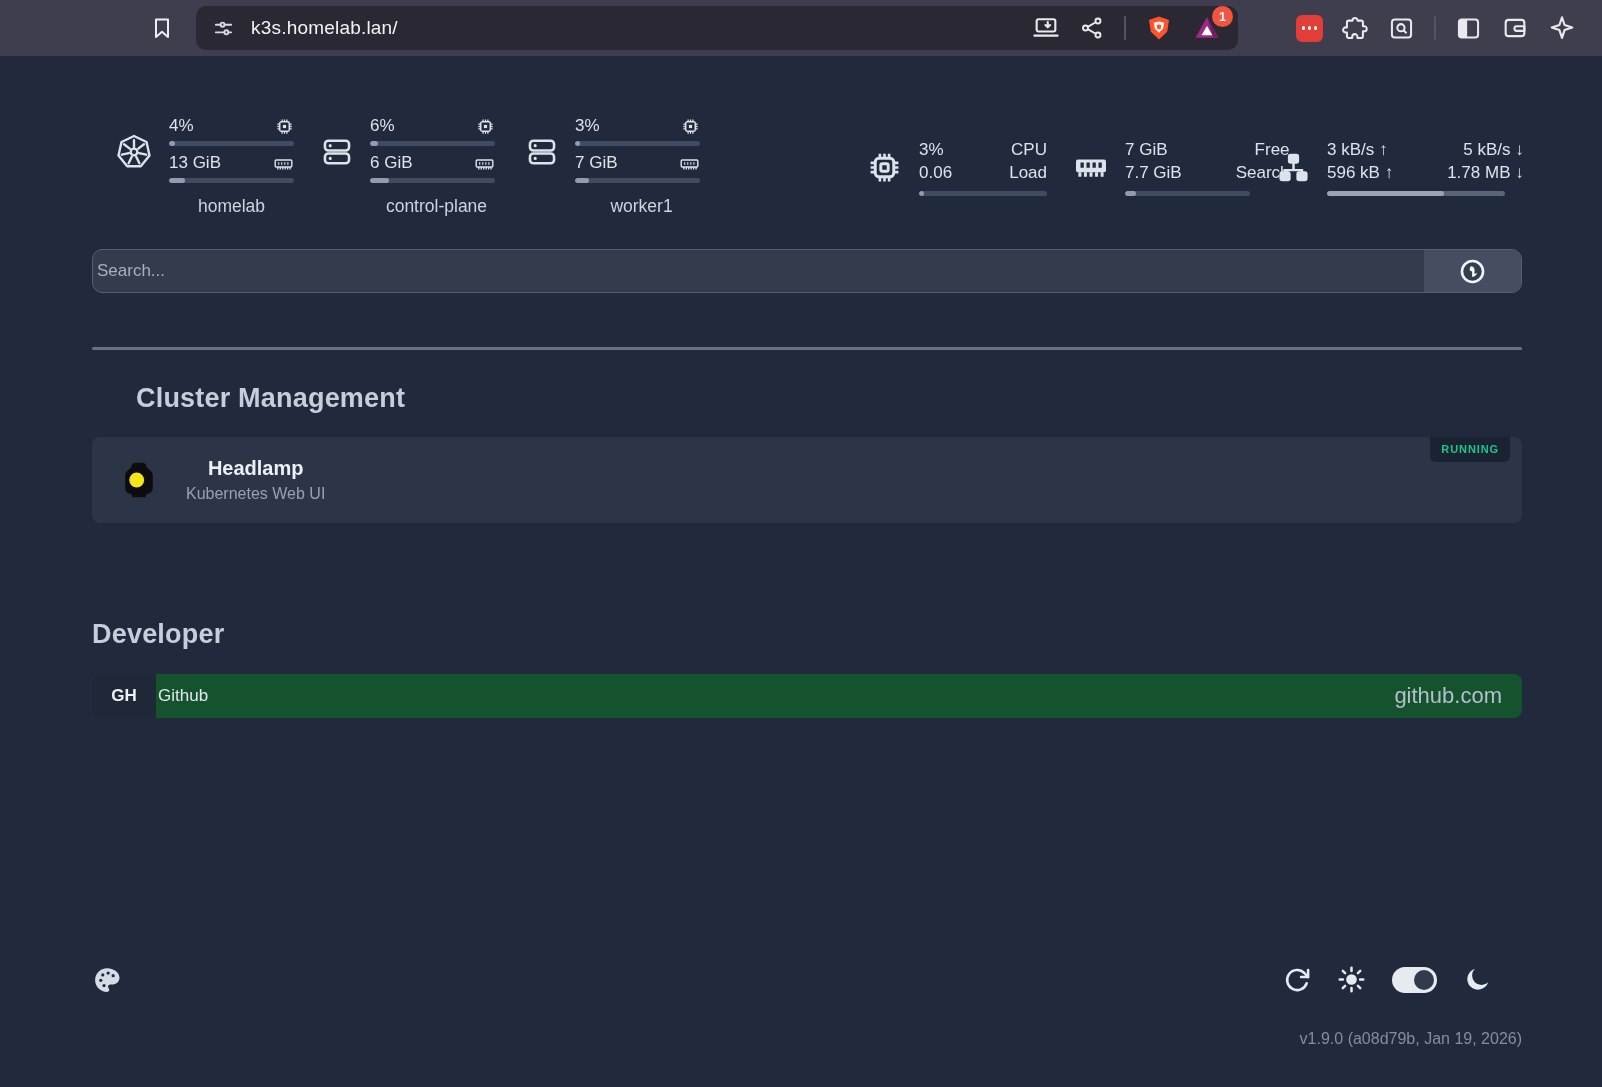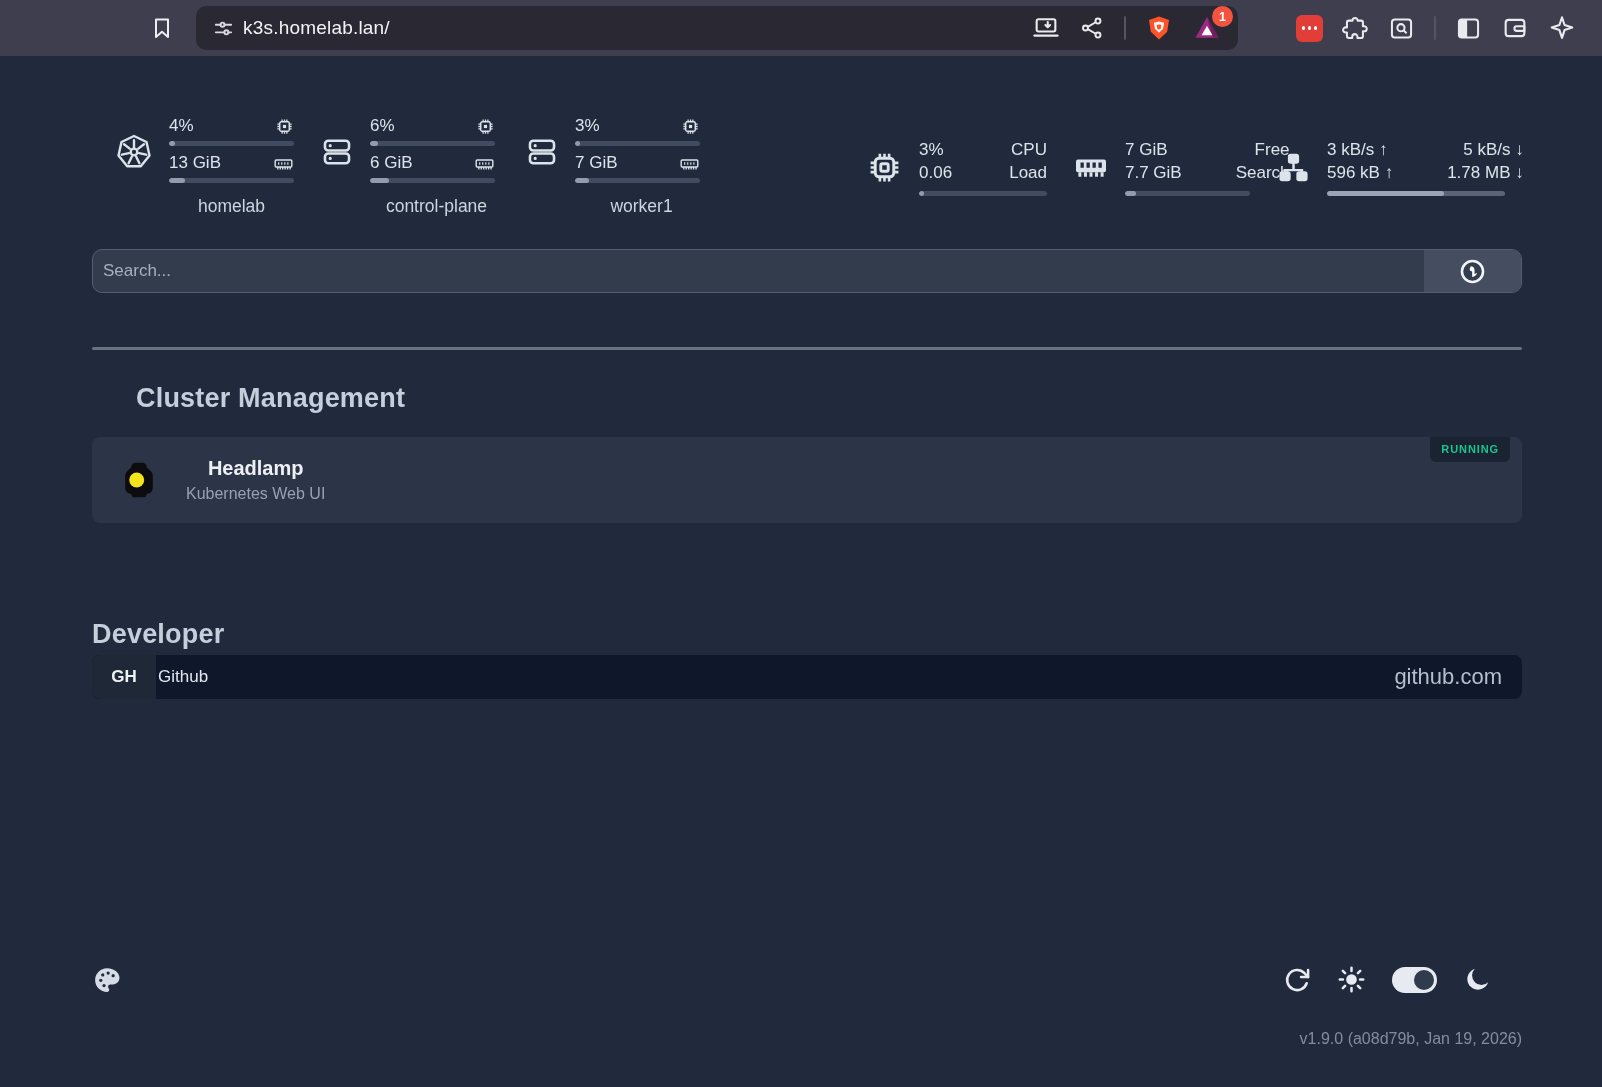--- a/index.html
+++ b/index.html
@@ -12,21 +12,21 @@
   .browser-bar {
     position:absolute; top:0; left:0; width:1602px; height:57px;
     background:#3f3e4e; display:flex; align-items:center;
     border-bottom:1px solid rgba(0,0,0,.35);
   }
   .bm-icon { margin-left:150px; width:24px; height:26px; flex:0 0 auto; cursor:pointer; }
   .url-pill {
     margin-left:22px; width:1042px; height:44px; background:#2a2933;
     border-radius:10px; display:flex; align-items:center; padding:0 16px; cursor:text;
   }
-  .url-text { color:#f3f3f6; font-size:19px; font-weight:500; margin-left:8px; letter-spacing:.2px; }
+  .url-text { color:#f3f3f6; font-size:19px; font-weight:500; margin-left:16px; letter-spacing:.2px; }
   .pill-spacer { flex:1; }
   .pill-icons, .chrome-icons { display:flex; align-items:center; gap:19px; }
   .chrome-icons { margin-left:58px; }
   .vsep { width:2px; height:24px; background:#56555f; border-radius:1px; }
   .icon-btn { position:relative; display:flex; align-items:center; justify-content:center; cursor:pointer; }
   .rewards-badge {
     position:absolute; top:-7px; right:-11px; min-width:21px; height:21px;
     background:#f4533f; border-radius:11px; color:#fff; font-size:12.5px; font-weight:700;
     display:flex; align-items:center; justify-content:center; padding:0 5px;
   }
@@ -59,21 +59,21 @@
   .w-cpu  .sys-col { width:128px; }
   .w-mem  .sys-col { width:125px; }
   .w-net  .sys-col { width:178px; }
   .bar.net { background:#5a6478; }
   .bar.net .bar-fill { background:#9aa4b6; }
 
   
   .search-row { top:192px; height:44px; display:flex; background:#333c4d;
     border:1px solid #545e76; border-radius:10px; overflow:hidden; }
   .search-input { flex:1; background:transparent; border:none; outline:none;
-    padding:0 10px; font-size:17px; color:#dfe4ec; font-family:inherit; }
+    padding:0 4px; font-size:17px; color:#dfe4ec; font-family:inherit; }
   .search-input::placeholder { color:#a7b0bf; }
   .engine-btn { width:97px; background:#454e61; display:flex; align-items:center;
     justify-content:center; cursor:pointer; border:none; }
 
   .divider { top:290px; height:3px; background:#69727f; border-radius:2px; }
 
   .section-title { font-size:27px; font-weight:600; color:#c5cfdb; letter-spacing:.2px; }
   .title-1 { top:326px;margin-left:44px; } .title-2 { top:562px; }
 
   
@@ -81,21 +81,21 @@
     display:flex; align-items:center; padding:0 24px; cursor:pointer; position:absolute; }
   .app-icon { width:46px; height:46px; flex:0 0 auto; }
   .app-text { margin-left:24px; }
   .app-name { font-size:20px; font-weight:600; color:#edf0f4;text-align:center; }
   .app-desc { font-size:16px; color:#96a1b1; margin-top:5px; }
   .status-badge { position:absolute; top:0; right:12px; background:#192332;
     color:#1dc48c; font-size:11px; font-weight:700; letter-spacing:.9px;
     padding:6px 11px 7px; border-radius:0 0 6px 6px; }
 
   
-  .bm-row { top:598px; height:44px; background:#0f172a; border-radius:8px;
+  .bm-row { top:617px; height:44px; background:#14532d; border-radius:8px;
     display:flex; align-items:center; overflow:hidden; cursor:pointer; position:absolute; }
   .bm-abbr { width:64px; height:100%; background:#1e2837; color:#eef1f5;
     font-size:17px; font-weight:600; display:flex; align-items:center; justify-content:center; }
   .bm-name { margin-left:2px; font-size:17px; color:#e2e7ee; }
   .bm-url { margin-left:auto; padding-right:20px; font-size:22px; color:#b6bfcc; }
 
   
   .footer-left { top:908px; left:92px; position:absolute; cursor:pointer; }
   .footer-right { top:908px; right:110px; position:absolute; display:flex;
     align-items:center; gap:26px; }

